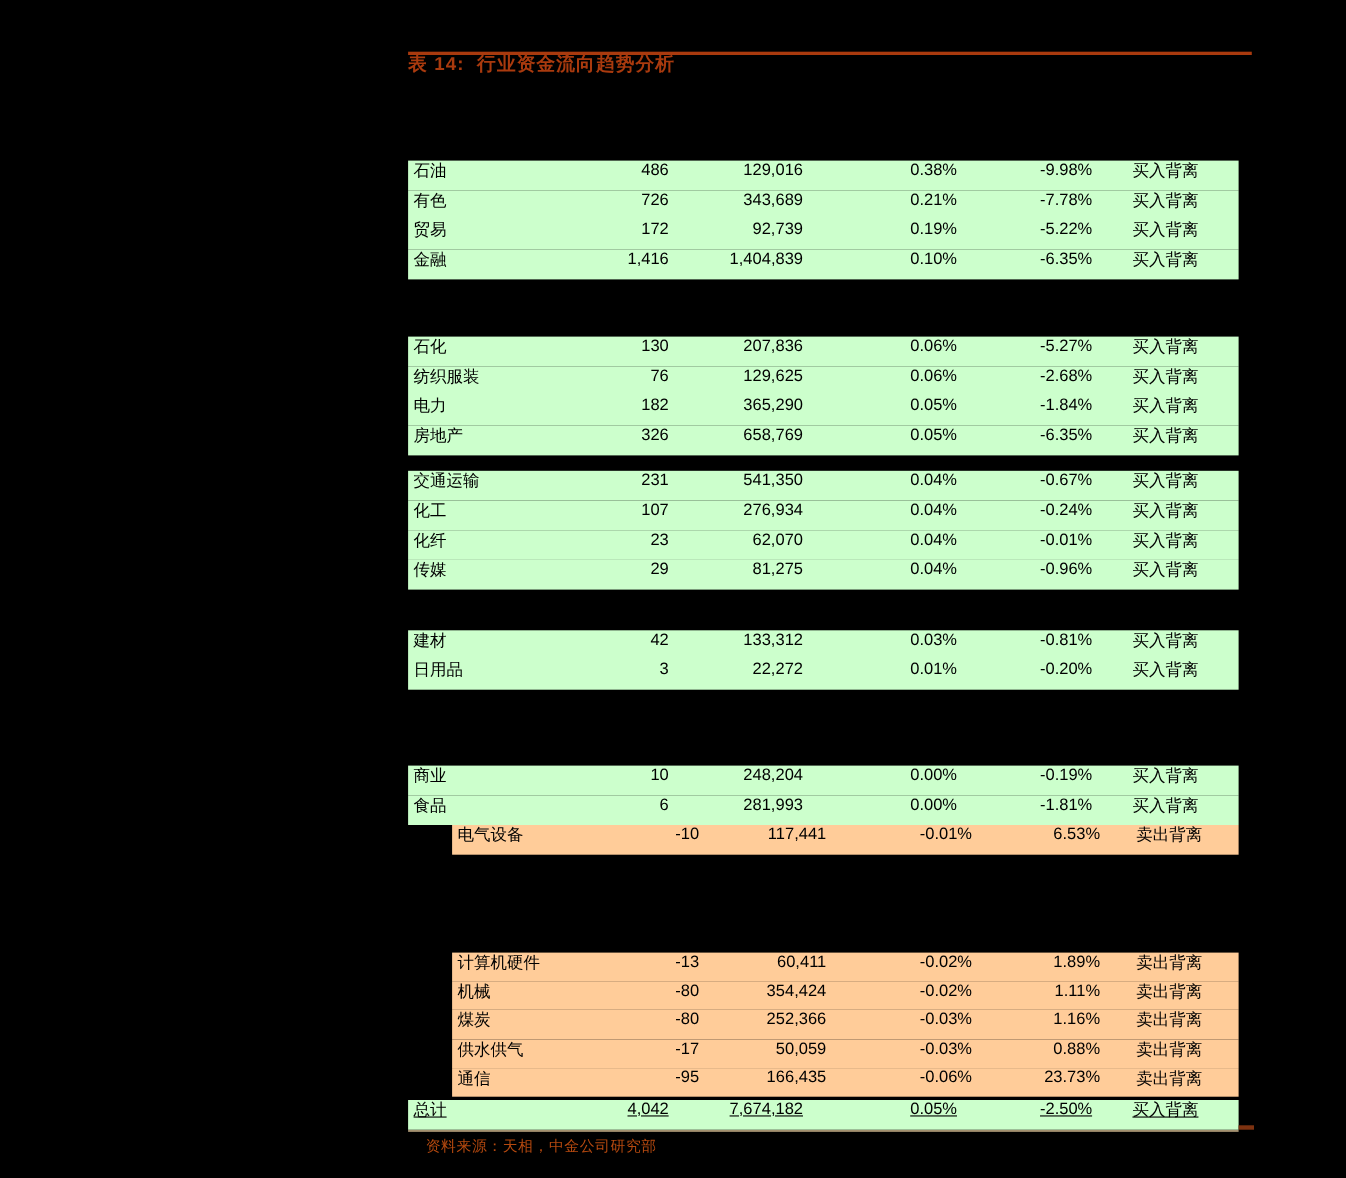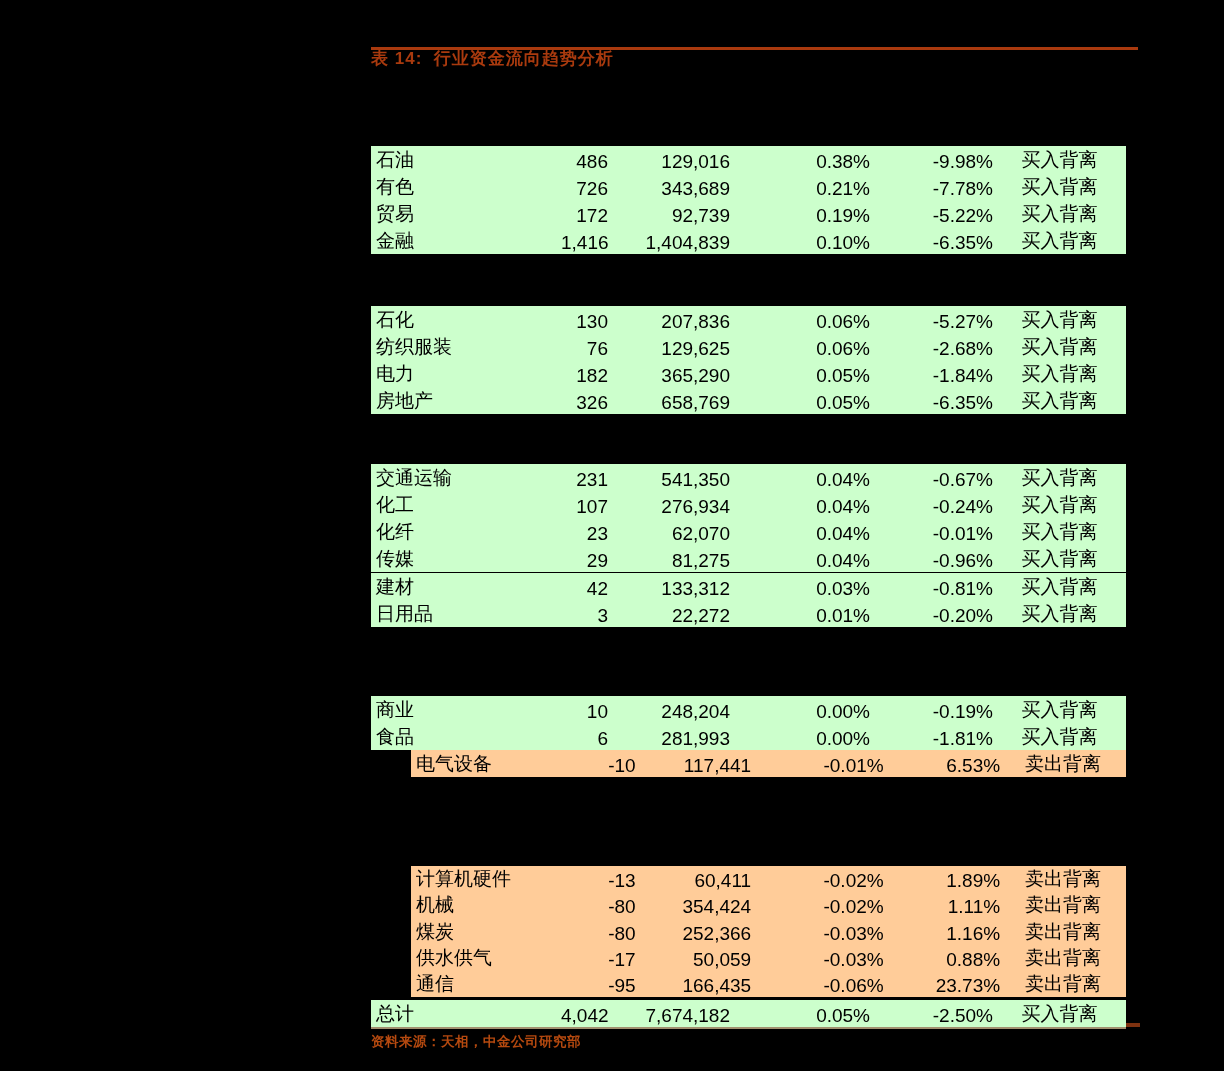--- a/index.html
+++ b/index.html
@@ -31,53 +31,53 @@
     background: #a93a0e;
   }
   .group {
     position: absolute;
     left: 371px;
     width: 755px;
   }
   .row {
     display: flex;
     height: 27px;
-    align-items: flex-end;
-    font-size: 19px;
+    align-items: flex-start;
+    font-size: 15px;
     color: #000000;
   }
   .g6 .row { height: 26.2px; }
   .row.buy  { background: #ccffcc; }
   .row.sell { background: #ffcc99; margin-left: 40px; }
   .c  { overflow: hidden; white-space: nowrap; }
   .c1 { width: 190px; padding-left: 5px; text-align: left; }
   .c2 { width: 47px;  text-align: right; }
   .c3 { width: 122px; text-align: right; }
   .c4 { width: 140px; text-align: right; }
   .c5 { width: 123px; text-align: right; }
   .c6 { width: 133px; text-align: center; }
   .total-wrap {
     position: absolute;
     left: 371px; top: 1000px;
     width: 755px;
     border-bottom: 2px solid #a2906f;
   }
-  .total-wrap .row { font-weight: normal; }
+  .total-wrap .row { font-weight: normal; text-decoration: underline; }
   .bottom-accent {
     position: absolute;
     left: 1126px; top: 1023px;
     width: 14px; height: 4px;
     background: #7e3210;
   }
   .source-note {
     position: absolute;
-    left: 371px; top: 1033px;
+    left: 387px; top: 1033px;
     color: #b5490f;
     font-size: 13.5px;
-    font-weight: bold;
+    font-weight: normal;
     letter-spacing: 0.5px;
   }
 </style>
 </head>
 <body>
 
 <div class="canvas">
 
   <div class="table-title">表 14:  行业资金流向趋势分析</div>
 
@@ -146,21 +146,21 @@
       <div class="row buy">
         <div class="c c1">房地产</div>
         <div class="c c2">326</div>
         <div class="c c3">658,769</div>
         <div class="c c4">0.05%</div>
         <div class="c c5">-6.35%</div>
         <div class="c c6">买入背离</div>
       </div>
     </div>
 
-  <div class="group" style="top:464px">
+  <div class="group" style="top:428px">
       <div class="row buy">
         <div class="c c1">交通运输</div>
         <div class="c c2">231</div>
         <div class="c c3">541,350</div>
         <div class="c c4">0.04%</div>
         <div class="c c5">-0.67%</div>
         <div class="c c6">买入背离</div>
       </div>
       <div class="row buy">
         <div class="c c1">化工</div>

